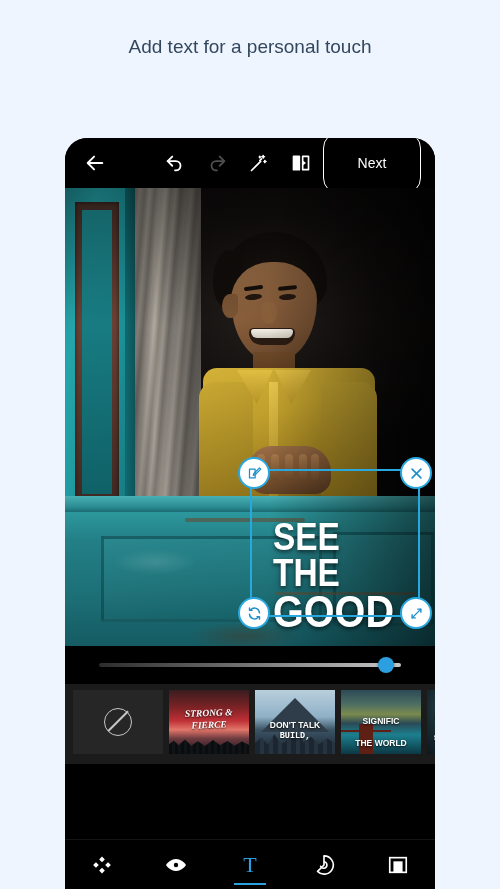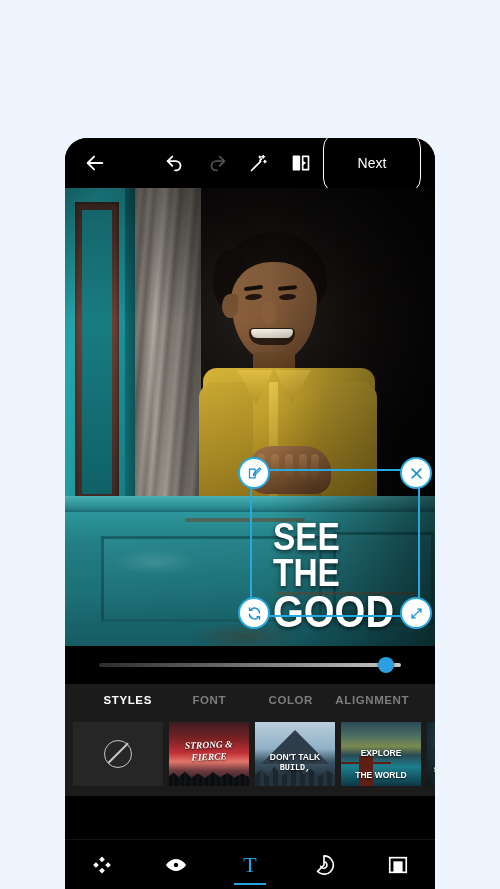--- a/index.html
+++ b/index.html
@@ -493,20 +493,21 @@
   .nav-t {
     font-family: "Liberation Serif", serif;
     font-size: 22px;
     line-height: 1;
   }
 </style>
 </head>
 <body>
 
 <div class="promo">
+  <div class="promo-sub">Add text for a personal touch</div>
 </div>
 
 <div class="phone">
 
   <div class="toolbar">
     <div class="tb-icon">
       <svg width="22" height="22" viewBox="0 0 24 24" fill="none" stroke="currentColor" stroke-width="2" stroke-linecap="round" stroke-linejoin="round">
         <line x1="20" y1="12" x2="5" y2="12"></line>
           <polyline points="11 19 4 12 11 5"></polyline>
       </svg>
@@ -635,26 +636,20 @@
     </div>
   </div>
 
   <div class="slider-row">
     <div class="slider-track">
       <div class="slider-knob" style="left: 95%;"></div>
     </div>
   </div>
 
   <div class="panel">
-    <div class="tabs">
-      <div class="tab active">STYLES</div>
-      <div class="tab">FONT</div>
-      <div class="tab">COLOR</div>
-      <div class="tab">ALIGNMENT</div>
-    </div>
 
     <div class="thumbs">
       <div class="thumb thumb-none">
         <div class="no-circle"></div>
       </div>
 
       <div class="thumb">
         <div class="th2-bg"></div>
         <div class="th2-trees"></div>
         <div class="th-label th2-label">STRONG &amp;
@@ -665,21 +660,21 @@
         <div class="th3-bg"></div>
         <div class="th3-roof"></div>
         <div class="th3-city"></div>
         <div class="th-label th3-l1">BUILD,</div>
         <div class="th-label th3-l2">DON'T TALK</div>
       </div>
 
       <div class="thumb">
         <div class="th4-bg"></div>
         <div class="th4-bridge"></div>
-        <div class="th-label th4-l1">EXPLORE</div>
+        <div class="th-label th4-l1">SIGNIFIC</div>
         <div class="th-label th4-l2">THE WORLD</div>
       </div>
 
       <div class="thumb thumb-cut">
         <div class="th5-bg"></div>
         <div class="th-label th5-label">MAKE IT SIM
 SIGNIFIC</div>
       </div>
     </div>
   </div>

